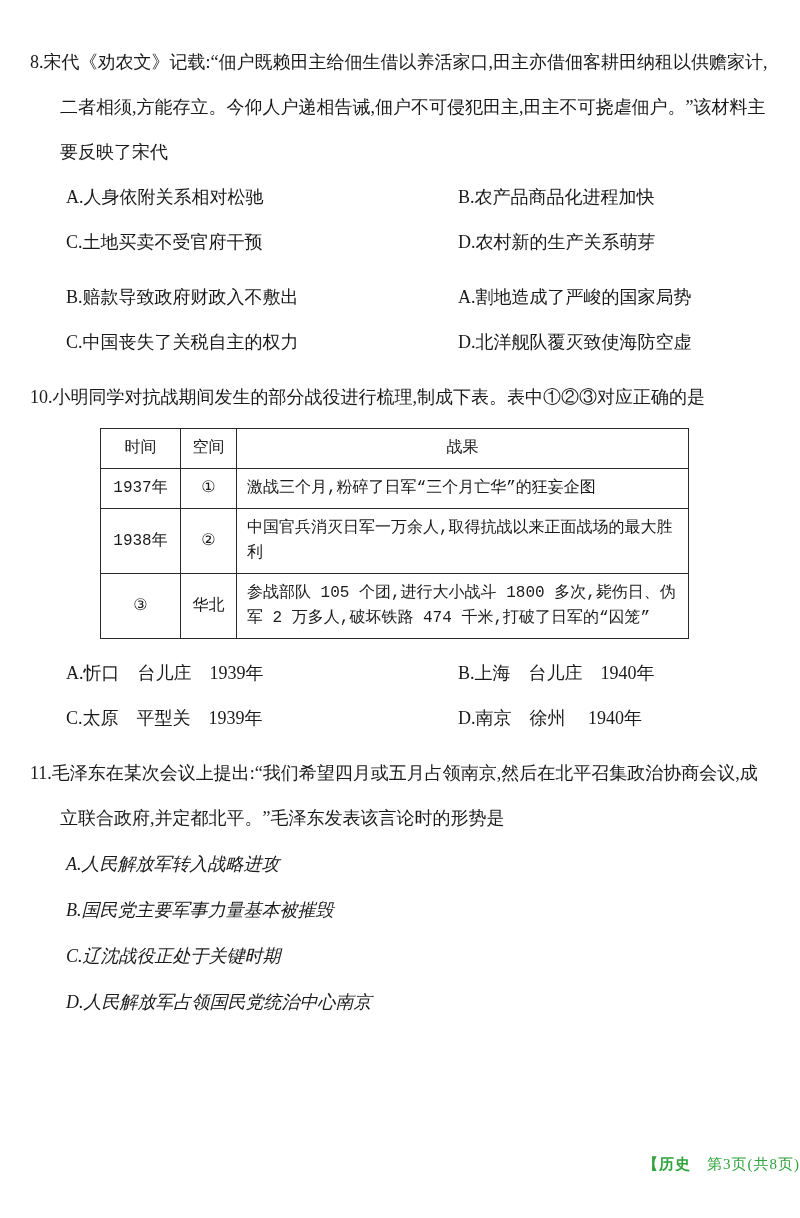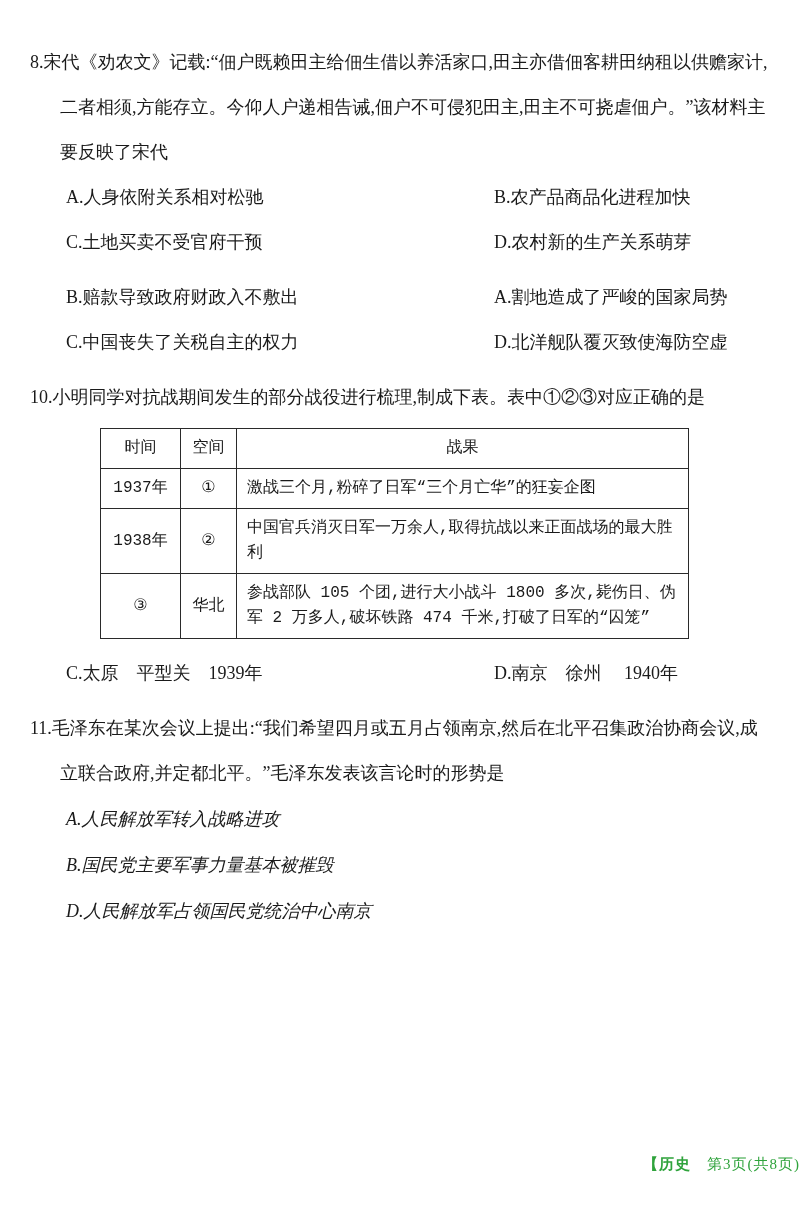--- a/index.html
+++ b/index.html
@@ -19,21 +19,21 @@
     font-size: 18px;
     line-height: 45px;
     padding-left: 30px;
     text-indent: -30px;
     margin: 0;
   }
 
   .opts2 { padding-left: 36px; }
   .opt-row { display: flex; font-size: 18px; line-height: 45px; }
   .opt-row .opt { width: 392px; flex: 0 0 auto; }
-  .opt-row .opt:last-child { flex: 1 1 auto; width: auto; margin-left: 36px; }
+  .opt-row .opt:last-child { flex: 1 1 auto; width: auto; }
 
   .opts1 { padding-left: 36px; font-size: 18px; line-height: 46px; font-style: italic; }
   .opts1 .opt { display: block; }
 
   table.battles {
     border-collapse: collapse;
     margin: 8px 0 12px 70px;
     font-size: 16px;
     line-height: 25px;
     color: #1a1a1a;
@@ -120,31 +120,36 @@
         <tr>
           <td class="c">③</td>
           <td class="c">华北</td>
           <td class="result">参战部队 105 个团,进行大小战斗 1800 多次,毙伤日、伪军 2 万多人,破坏铁路 474 千米,打破了日军的“囚笼”</td>
         </tr>
       </tbody>
     </table>
 
     <div class="opts2">
       <div class="opt-row">
+        <span class="opt">A.忻口　台儿庄　1939年</span>
+        <span class="opt">B.上海　台儿庄　1940年</span>
+      </div>
+      <div class="opt-row">
         <span class="opt">C.太原　平型关　1939年</span>
         <span class="opt">D.南京　徐州　 1940年</span>
       </div>
     </div>
   </section>
 
   <section class="q">
     <p class="stem">11.毛泽东在某次会议上提出:“我们希望四月或五月占领南京,然后在北平召集政治协商会议,成立联合政府,并定都北平。”毛泽东发表该言论时的形势是</p>
     <div class="opts1">
       <span class="opt">A.人民解放军转入战略进攻</span>
       <span class="opt">B.国民党主要军事力量基本被摧毁</span>
+      <span class="opt">C.辽沈战役正处于关键时期</span>
       <span class="opt">D.人民解放军占领国民党统治中心南京</span>
     </div>
   </section>
 
 </div>
 
 <div class="footer">
   <span class="bold">【历史</span><span>　第3页(共8页)】</span>
 </div>
 

